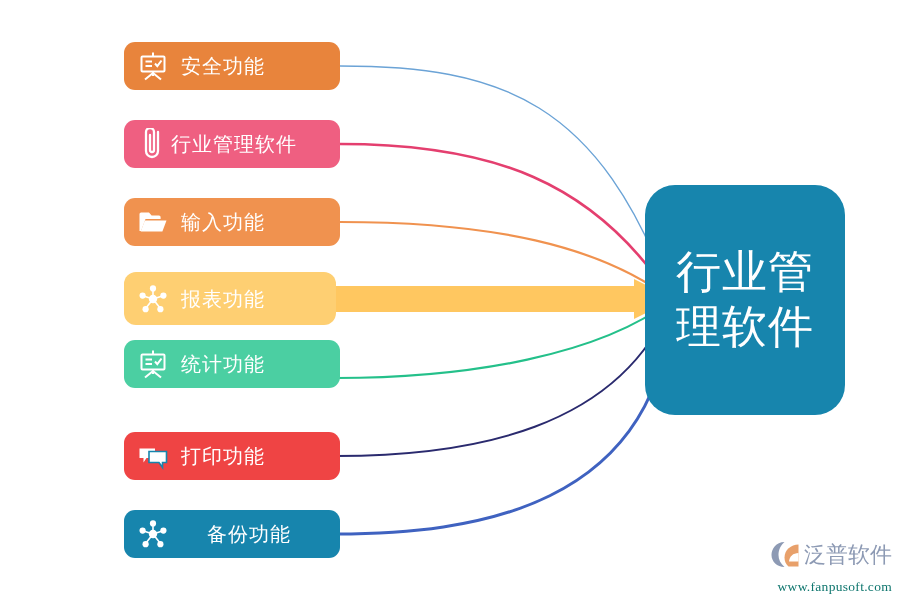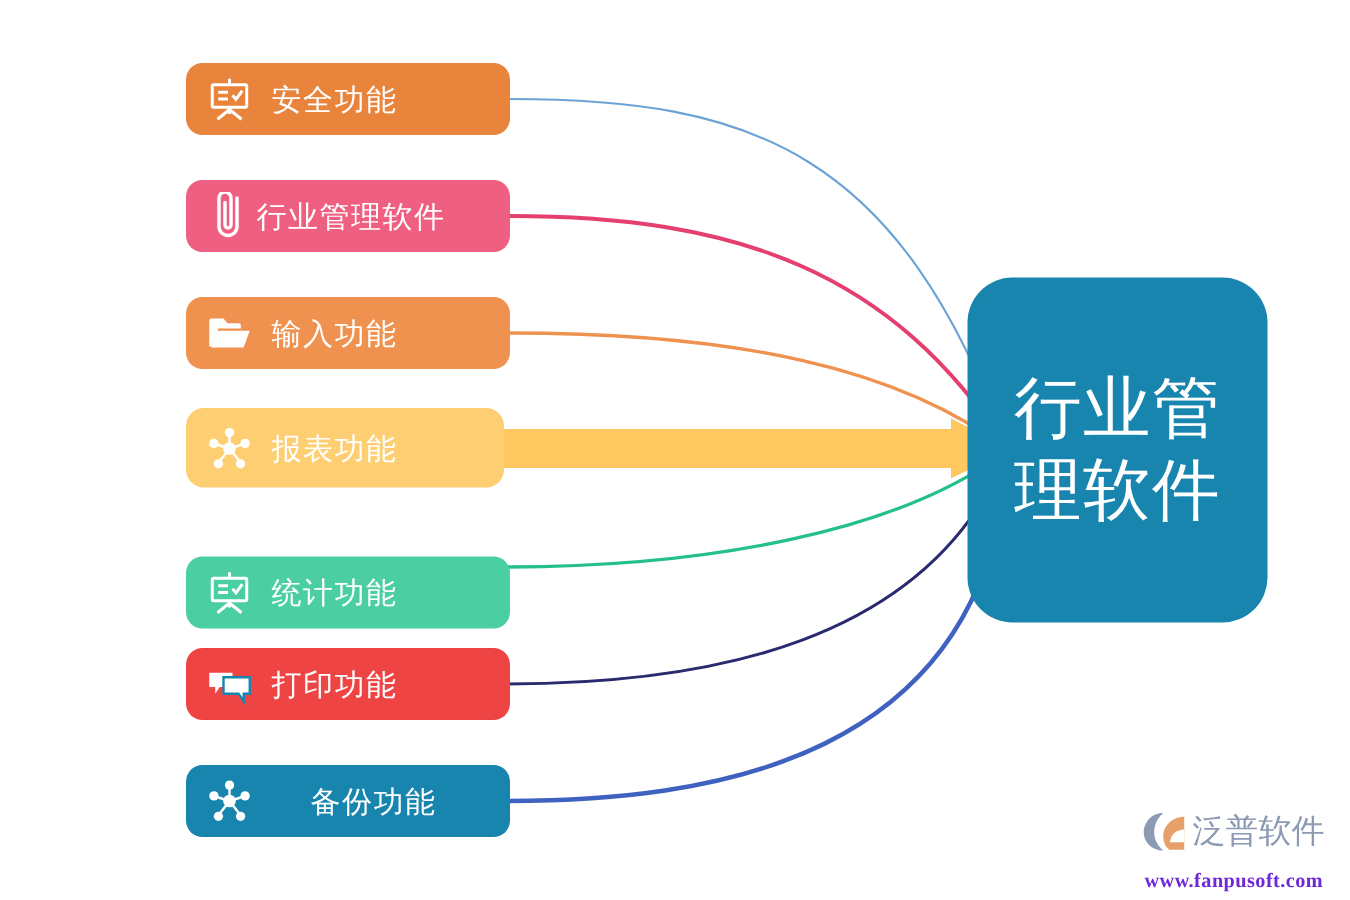--- a/index.html
+++ b/index.html
@@ -109,44 +109,43 @@
 
   
   #watermark {
     position: absolute;
     left: 762px;
     top: 541px;
     width: 130px;
     height: 48px;
     display: flex;
     flex-direction: column;
-    align-items: flex-start;
+    align-items: flex-end;
   }
   #watermark .wm-top {
     display: flex;
     align-items: center;
     height: 30px;
   }
   #watermark .wm-mark { width: 30px; height: 27px; display:block; }
   #watermark .wm-name {
     font-size: 22px;
     color: #8d9ab4;
     margin-left: 3px;
     letter-spacing: 0px;
     line-height: 1;
     font-family: "DejaVu Sans", "Liberation Sans", sans-serif;
   }
   #watermark .wm-url {
     font-size: 13.5px;
-    color: #6d28d9;
+    color: #0f766e;
     letter-spacing: 0.3px;
     margin-top: 11px;
     margin-left: 1px;
     font-family: "Liberation Serif", "DejaVu Serif", serif;
-    font-weight: bold;
   }
 </style>
 </head>
 <body>
 
 <div id="canvas">
 
   <svg id="connectors" viewBox="0 0 900 600" xmlns="http://www.w3.org/2000/svg">
     <path d="M340,66 C500,66 600,100 672,300" fill="none" stroke="#6ba3d6" stroke-width="1.4"></path>
     <path d="M340,144 C490,144 595,180 672,300" fill="none" stroke="#e43f6f" stroke-width="2.6"></path>
@@ -210,21 +209,21 @@
           <circle cx="5.6" cy="12.6" r="3.1"></circle>
           <circle cx="26.4" cy="12.6" r="3.1"></circle>
           <circle cx="8.6" cy="26.2" r="3.1"></circle>
           <circle cx="23.4" cy="26.2" r="3.1"></circle>
         </g>
       </svg>
     </span>
     <span class="pill-label">报表功能</span>
   </div>
 
-  <div class="pill gap-wide" style="top:371px;background:#4bcfa2;">
+  <div class="pill gap-wide" style="top:340px;background:#4bcfa2;">
     <span class="pill-icon">
       <svg viewBox="0 0 32 32" xmlns="http://www.w3.org/2000/svg">
         <rect x="4.5" y="6.5" width="23" height="15" rx="1" fill="none" stroke="#ffffff" stroke-width="2"></rect>
         <line x1="16" y1="2.5" x2="16" y2="6.5" stroke="#ffffff" stroke-width="2"></line>
         <line x1="16" y1="21.5" x2="16" y2="26" stroke="#ffffff" stroke-width="2"></line>
         <line x1="16" y1="23" x2="8" y2="29.5" stroke="#ffffff" stroke-width="2"></line>
         <line x1="16" y1="23" x2="24" y2="29.5" stroke="#ffffff" stroke-width="2"></line>
         <line x1="8.5" y1="11.5" x2="15" y2="11.5" stroke="#ffffff" stroke-width="2"></line>
         <line x1="8.5" y1="16" x2="15" y2="16" stroke="#ffffff" stroke-width="2"></line>
         <polyline points="18,13.5 20.3,16.2 24.5,10.5" fill="none" stroke="#ffffff" stroke-width="2"></polyline>

